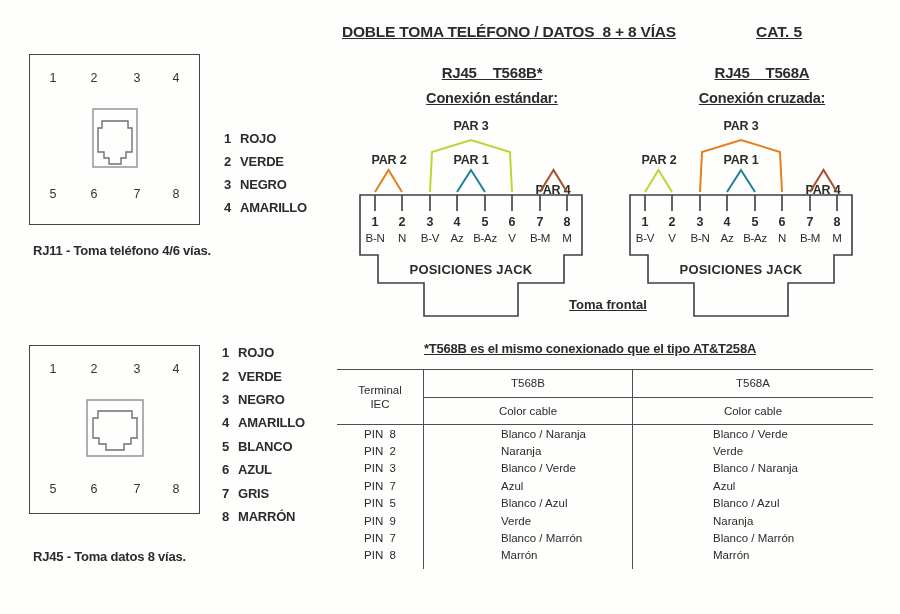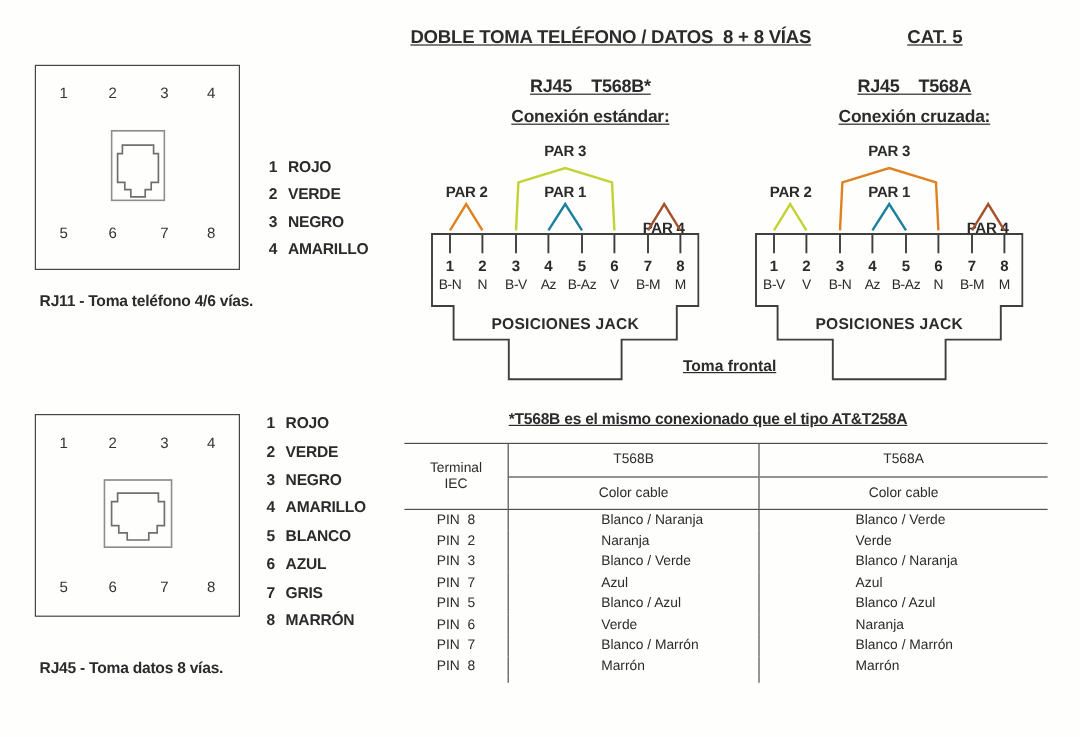--- a/index.html
+++ b/index.html
@@ -263,21 +263,21 @@
       <div class="dt-rc1">PIN  7</div>
       <div class="dt-rc2">Azul</div>
       <div class="dt-rc3">Azul</div>
     </div>
     <div class="dt-row">
       <div class="dt-rc1">PIN  5</div>
       <div class="dt-rc2">Blanco / Azul</div>
       <div class="dt-rc3">Blanco / Azul</div>
     </div>
     <div class="dt-row">
-      <div class="dt-rc1">PIN  6</div>
+      <div class="dt-rc1">PIN  9</div>
       <div class="dt-rc2">Verde</div>
       <div class="dt-rc3">Naranja</div>
     </div>
     <div class="dt-row">
       <div class="dt-rc1">PIN  7</div>
       <div class="dt-rc2">Blanco / Marrón</div>
       <div class="dt-rc3">Blanco / Marrón</div>
     </div>
     <div class="dt-row">
       <div class="dt-rc1">PIN  8</div>

